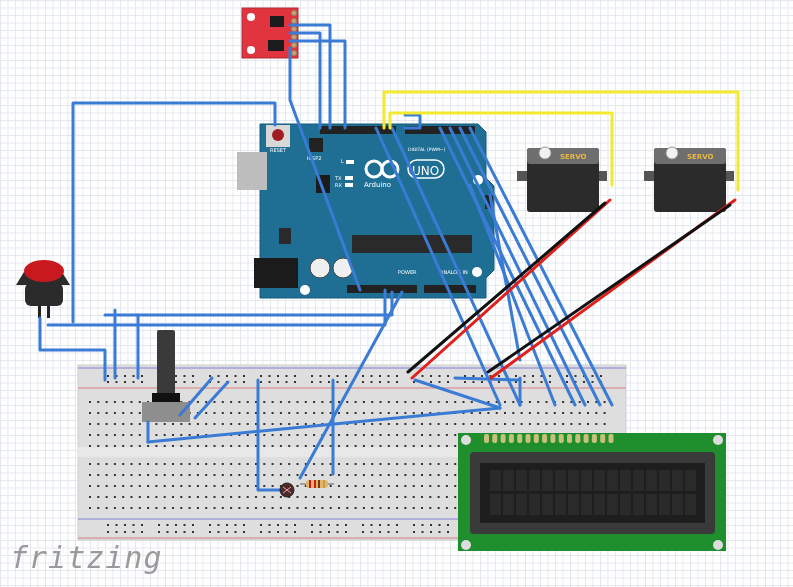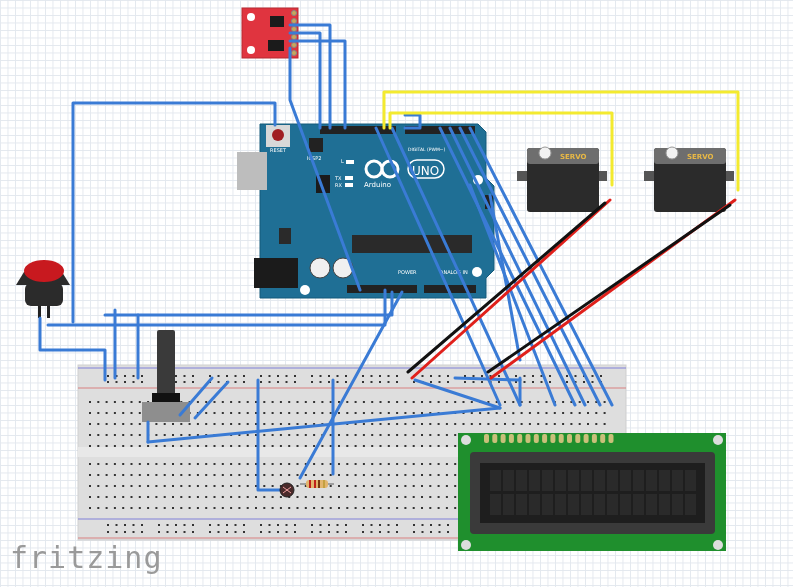--- a/index.html
+++ b/index.html
@@ -5,21 +5,21 @@
   html, body { margin:0; padding:0; }
   body { width:793px; height:587px; overflow:hidden; position:relative; background:#fdfdfd; font-family:"DejaVu Sans", sans-serif; }
   #canvas { position:absolute; left:0; top:0; width:793px; height:587px;
     background-color:#ffffff;
     background-image:
       linear-gradient(#e3e8ee 1px, transparent 1px),
       linear-gradient(90deg, #e3e8ee 1px, transparent 1px);
     background-size:7.5px 7.5px; }
   svg { position:absolute; left:0; top:0; }
   .lbl { font-family:"DejaVu Sans", sans-serif; }
-  .logo { position:absolute; left:10px; top:540px; font-family:"DejaVu Sans Mono", monospace; font-size:30px; color:#9a9a9a; letter-spacing:1px; }
+  .logo { position:absolute; left:10px; top:540px; font-family:"DejaVu Sans Mono", monospace; font-size:30px; color:#9a9a9a; letter-spacing:1px;font-style:italic; }
 </style>
 </head>
 <body>
 
 <div id="canvas"></div>
 
 <svg width="793" height="587" viewBox="0 0 793 587">
 
   <g>
     <rect x="78" y="365" width="548" height="175" fill="#dedede" stroke="#cfcfcf"></rect>

